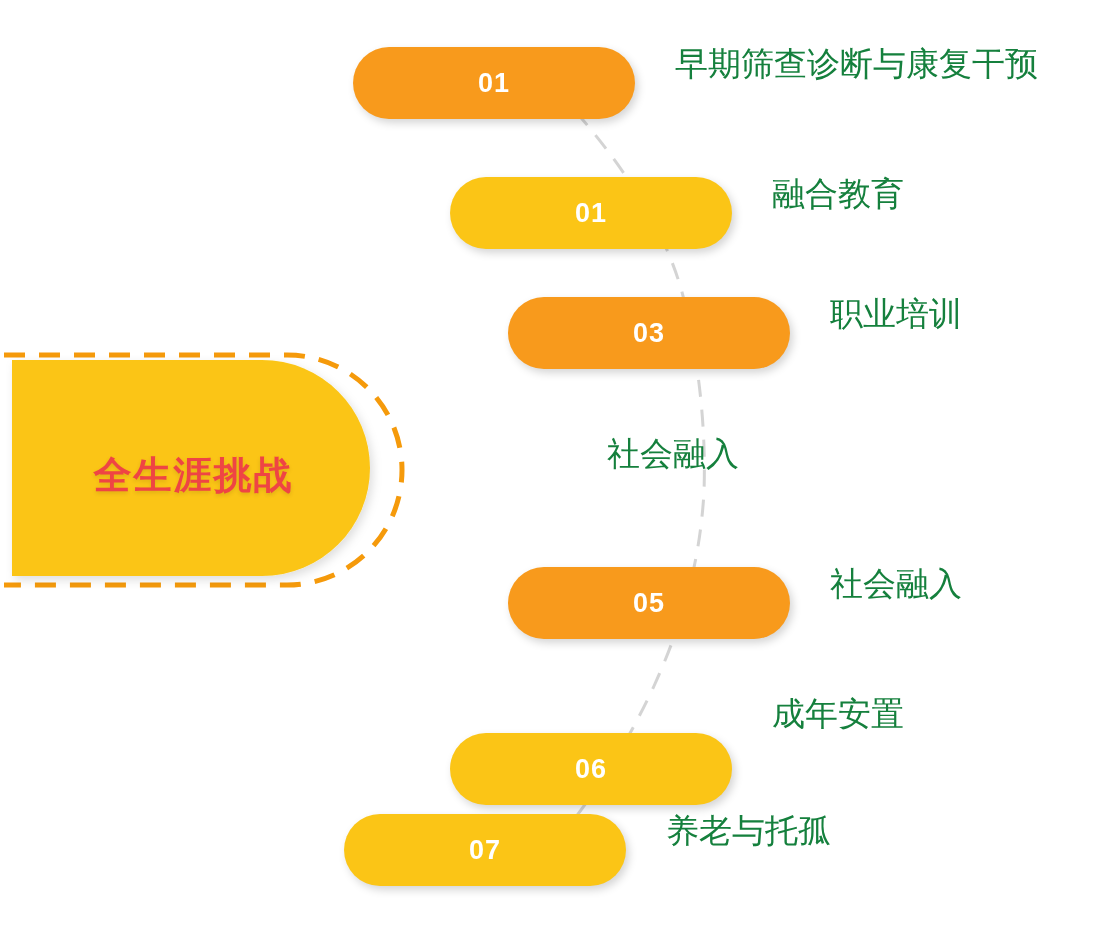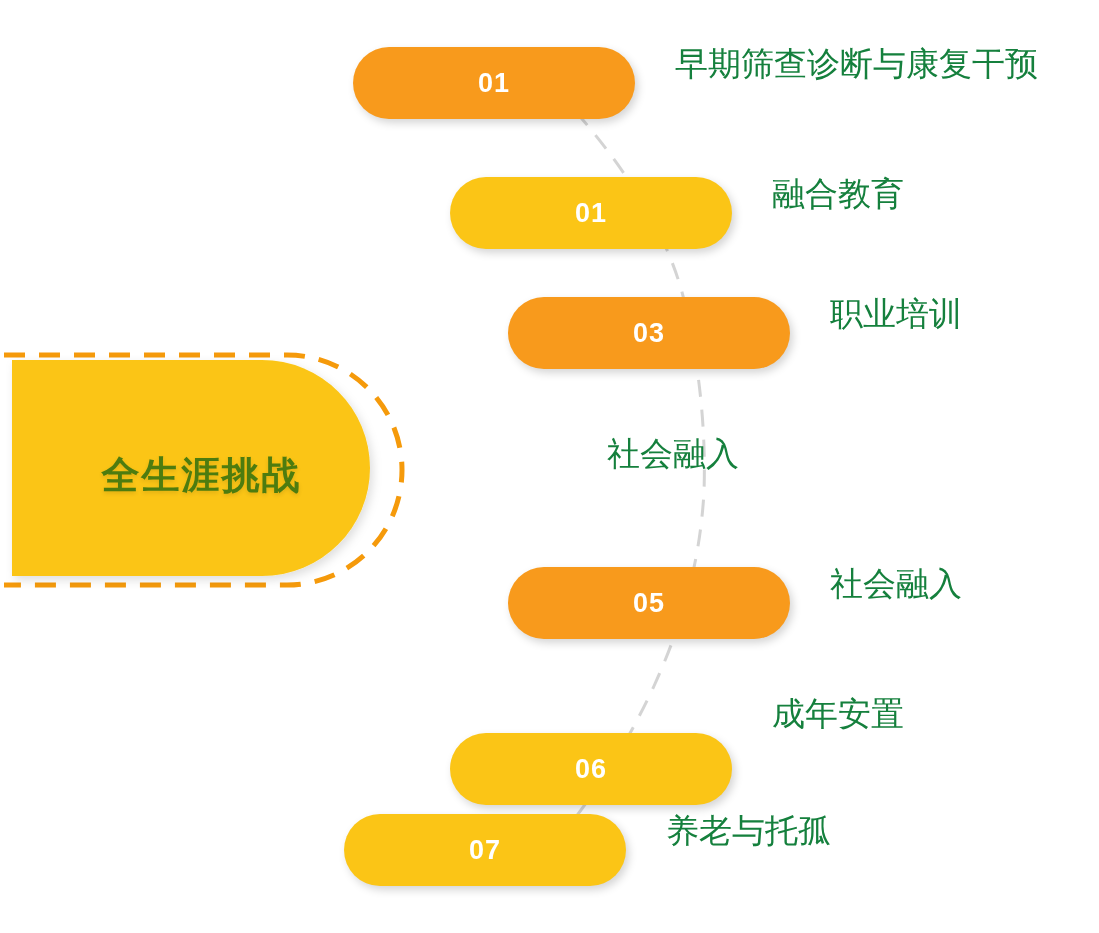--- a/index.html
+++ b/index.html
@@ -113,21 +113,21 @@
       <defs>
         <filter id="heroShadow" x="-20%" y="-20%" width="160%" height="160%">
           <feDropShadow dx="3" dy="4" stdDeviation="5" flood-color="#000000" flood-opacity="0.13"></feDropShadow>
         </filter>
       </defs>
 
       <path id="hero-dash" d="M 4 10 L 287 10 A 115 115 0 0 1 287 240 L 4 240" fill="none" stroke="#F59A0B" stroke-width="5" stroke-dasharray="21 14" stroke-linecap="butt"></path>
 
       <path id="hero-fill" d="M 12 15 L 262 15 A 108 108 0 0 1 262 231 L 12 231 Z" fill="#FBC515" filter="url(#heroShadow)"></path>
     </svg>
-    <div id="hero-title" style="color: #4d7c0f; padding-left: 8px;">全生涯挑战</div>
+    <div id="hero-title" style="color: #ef4444;">全生涯挑战</div>
   </div>
 
   <div id="steps-container">
       <div class="step-row" style="left: 353px; top: 47px;">
         <div class="pill" style="background: rgb(248, 154, 28);">
           <span class="pill-number">01</span>
         </div>
         <div class="step-label">早期筛查诊断与康复干预</div>
       </div>
       <div class="step-row" style="left: 450px; top: 177px;">

